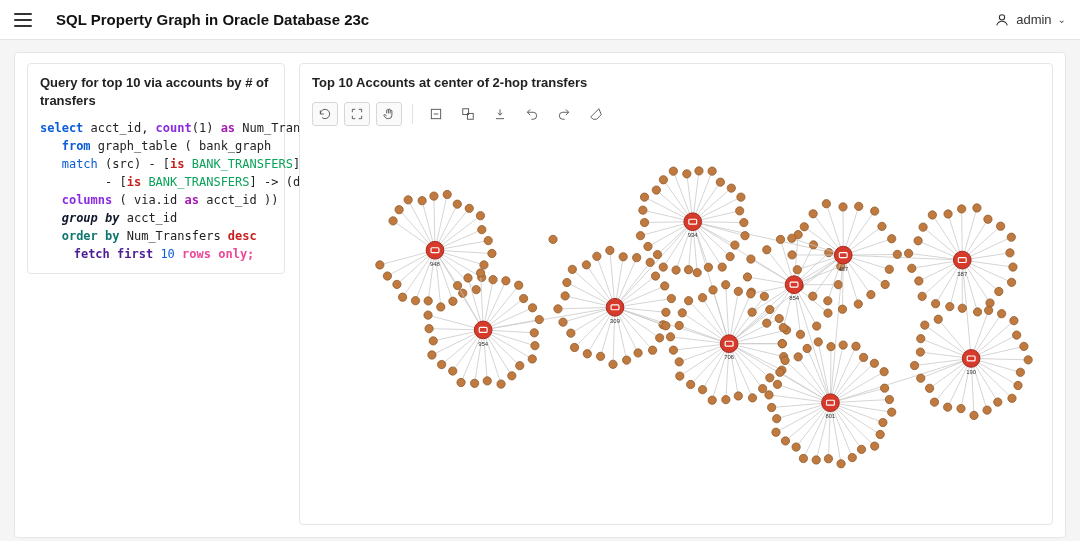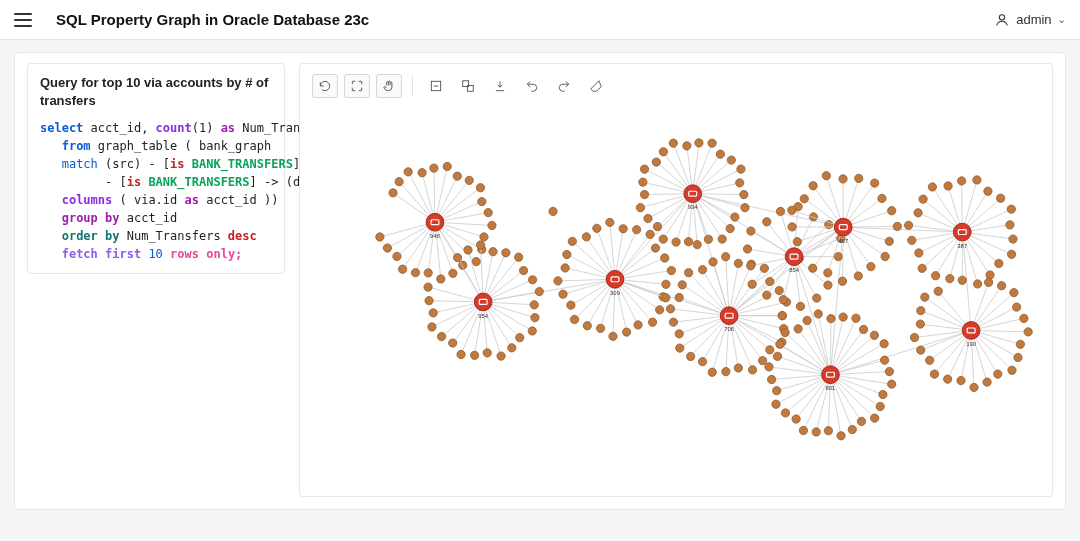--- a/index.html
+++ b/index.html
@@ -59,27 +59,27 @@
     .card-title { font-size: 13px; font-weight: 700; color: #222; margin-bottom: 10px; line-height: 1.35; }
 
     .sql { font-family: Menlo, Consolas, monospace; font-size: 12px; line-height: 1.5; white-space: pre; color: #222; }
     .kw-select { color: #0b5cd7; font-weight: 600; }
     .kw-from { color: #0b5cd7; font-weight: 600; }
     .kw-match { color: #0b5cd7; font-weight: 400; }
     .kw-as { color: #a21caf; font-weight: 600; }
     .kw-is { color: #c6201f; font-weight: 600; }
     .kw-count { color: #8a2be2; font-weight: 600; }
     .kw-columns { color: #8a2be2; font-weight: 600; }
-    .kw-group { color: #a21caf; font-weight: 600; }
+    .kw-group { color: #0f172a; font-weight: 600; font-style: italic; }
     .kw-order { color: #0f766e; font-weight: 600; }
-    .kw-fetch { color: #8b5cf6; font-weight: 600; }
+    .kw-fetch { color: #4c1d95; font-weight: 600; margin-left: 12px; }
     .kw-desc { color: #c6201f; font-weight: 600; }
     .kw-rows { color: #ec4899; font-weight: 600; }
     .lit-num { color: #0b5cd7; }
-    .tbl { color: #0aa35a; font-weight: 700; }
+    .tbl { color: #0aa35a; font-weight: 400; }
 
     .toolbar {
       display: flex;
       align-items: center;
       gap: 6px;
       margin-bottom: 8px;
     }
     .tbtn {
       width: 26px; height: 24px;
       border: 1px solid #d7d7d7;
@@ -138,20 +138,21 @@
    <span class="kw-from">from</span><span> graph_table ( bank_graph</span>
    <span class="kw-match">match</span><span> (src) - [</span><span class="kw-is">is</span><span class="tbl"> BANK_TRANSFERS</span><span>] -&gt; (via)</span>
 <span>         - [</span><span class="kw-is">is</span><span class="tbl"> BANK_TRANSFERS</span><span>] -&gt; (dst)</span>
    <span class="kw-columns">columns</span><span> ( via.id </span><span class="kw-as">as</span><span> acct_id ))</span>
    <span class="kw-group">group by</span><span> acct_id</span>
    <span class="kw-order">order by</span><span> Num_Transfers </span><span class="kw-desc">desc</span>
    <span class="kw-fetch">fetch first</span><span class="lit-num"> 10 </span><span class="kw-rows">rows only;</span></div>
       </div>
 
       <div class="card right">
+        <div class="card-title">Top 10 Accounts at center of 2-hop transfers</div>
 
         <div class="toolbar">
           <div class="tbtn">
             <svg viewBox="0 0 24 24">
                 <path d="M4 12a8 8 0 1 1 3 6.2M4 12V6m0 6h6"></path>
               </svg>
           </div>
           <div class="tbtn">
             <svg viewBox="0 0 24 24">
                 <path d="M9 4H4v5M15 4h5v5M9 20H4v-5M15 20h5v-5"></path>

